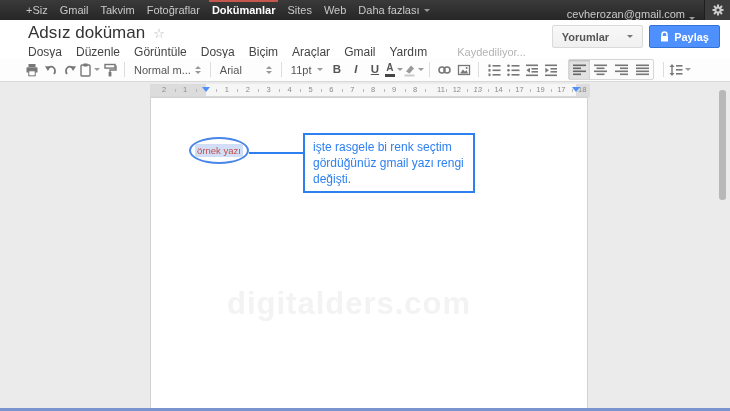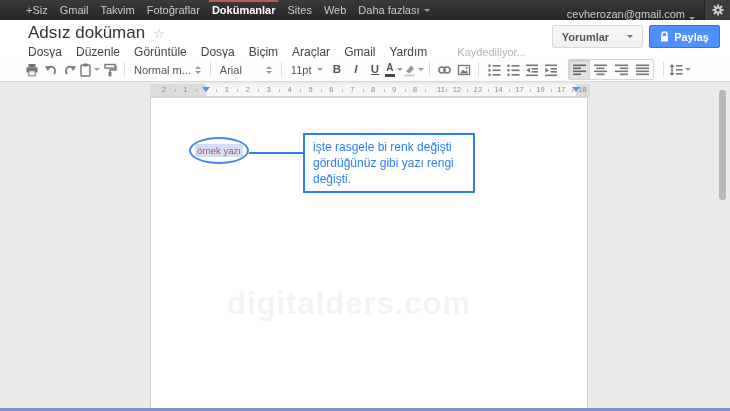--- a/index.html
+++ b/index.html
@@ -409,20 +409,20 @@
       <span class="ruler-tick" style="left: 421.75px;"></span>
       <span class="ruler-marker" style="left: 52px; border-top: 5px solid rgb(77, 144, 254);"></span>
       <span class="ruler-marker" style="left: 421.93px; border-top: 5px solid rgb(77, 144, 254);"></span>
     </div>
 
   <div class="page">
     <div class="ellipse" style="border-color: rgb(74, 134, 232);">
       <span class="sample-text" style="color: rgb(192, 80, 77); background: rgb(210, 222, 245);">örnek yazı</span>
     </div>
     <div class="connector" style="background: rgb(46, 128, 240);"></div>
-    <div class="callout" style="border-color: rgb(46, 128, 240); color: rgb(46, 128, 240);">işte rasgele bi renk değişti gördüğünüz gibi yazı rengi değişti.</div>
+    <div class="callout" style="border-color: rgb(46, 128, 240); color: rgb(46, 128, 240);">işte rasgele bi renk seçtim gördüğünüz gmail yazı rengi değişti.</div>
     <div class="watermark">digitalders.com</div>
   </div>
 
   <div class="scroll-thumb"></div>
 </div>
 
 <div class="bottombar" style="background: rgb(122, 148, 208);"></div>
 
 </body></html>

